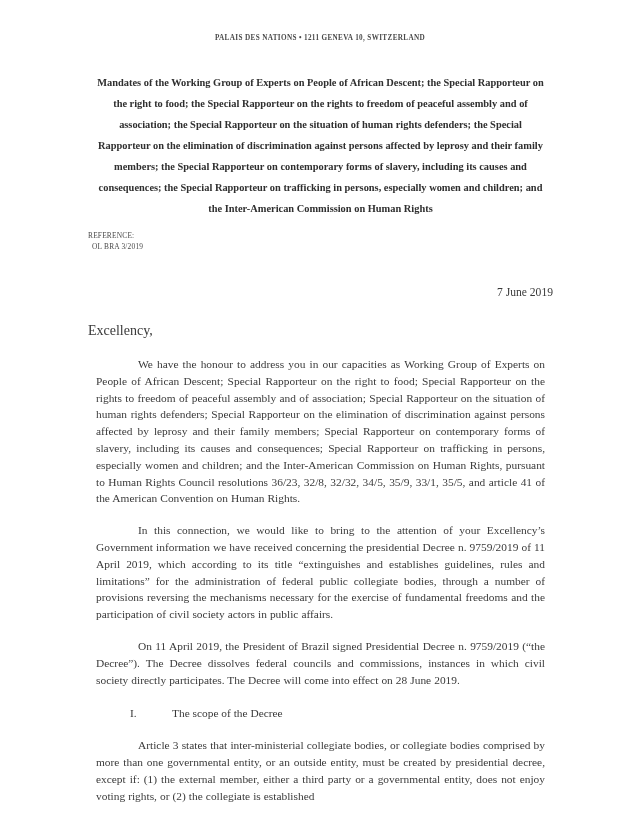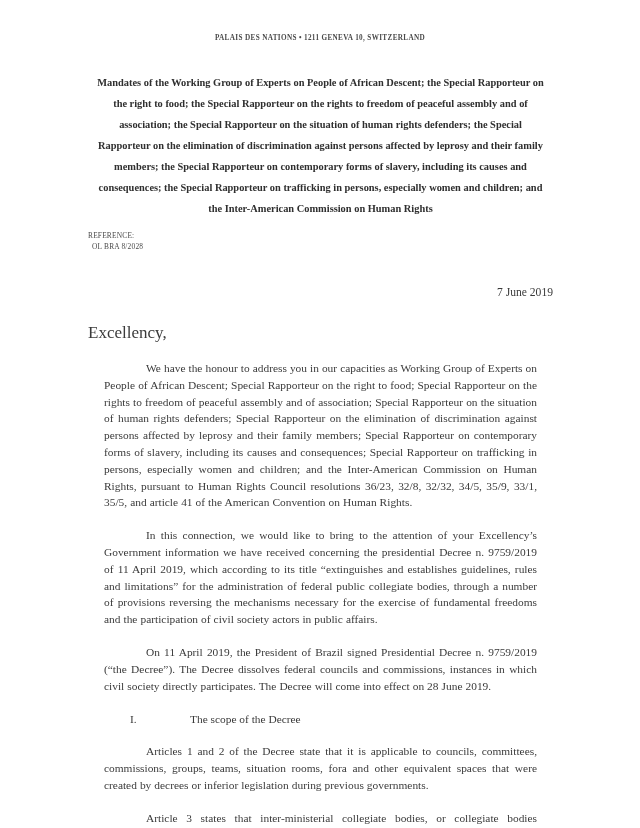--- a/index.html
+++ b/index.html
@@ -68,26 +68,26 @@
 
   .date-line {
     margin-top: 34px;
     text-align: right;
     font-size: 11.6px;
     color: #3a3a3a;
   }
 
   .salutation {
     margin-top: 24px;
-    font-size: 17px;
+    font-size: 14px;
     color: #3a3a3a;
   }
 
   p.para {
-    margin: 16px;
+    margin: 8px;
     margin-top: 15px;
     font-size: 11.4px;
     line-height: 16.8px;
     text-align: justify;
     text-indent: 42px;
     color: #3a3a3a;
     word-spacing: 0.2px;
   }
   p.para.tight-first {
     margin-top: 17px;
@@ -101,52 +101,50 @@
     display: flex;
   }
   .section-heading .numeral {
     display: inline-block;
     width: 42px;
     padding-left: 42px;
     box-sizing: content-box;
   }
   .section-heading .heading-text {
     display: inline-block;
-    margin-left: 18px;
   }
 </style>
 </head>
 <body>
 
 <div class="page">
 
   <div class="running-head">PALAIS DES NATIONS • 1211 GENEVA 10, SWITZERLAND</div>
 
   <div class="body-col">
 
     <div class="mandate-title">Mandates of the Working Group of Experts on People of African Descent; the Special Rapporteur on the right to food; the Special Rapporteur on the rights to freedom of peaceful assembly and of association; the Special Rapporteur on the situation of human rights defenders; the Special Rapporteur on the elimination of discrimination against persons affected by leprosy and their family members; the Special Rapporteur on contemporary forms of slavery, including its causes and consequences; the Special Rapporteur on trafficking in persons, especially women and children; and the Inter-American Commission on Human Rights</div>
 
     <div class="reference-block">
       <div class="ref-line1">REFERENCE:</div>
-      <div class="ref-line2">OL BRA 8/2028</div>
+      <div class="ref-line2">OL BRA 3/2019</div>
     </div>
 
     <div class="date-line">7 June 2019</div>
 
     <div class="salutation">Excellency,</div>
 
     <p class="para tight-first">We have the honour to address you in our capacities as Working Group of Experts on People of African Descent; Special Rapporteur on the right to food; Special Rapporteur on the rights to freedom of peaceful assembly and of association; Special Rapporteur on the situation of human rights defenders; Special Rapporteur on the elimination of discrimination against persons affected by leprosy and their family members; Special Rapporteur on contemporary forms of slavery, including its causes and consequences; Special Rapporteur on trafficking in persons, especially women and children; and the Inter-American Commission on Human Rights, pursuant to Human Rights Council resolutions 36/23, 32/8, 32/32, 34/5, 35/9, 33/1, 35/5, and article 41 of the American Convention on Human Rights.</p>
 
     <p class="para">In this connection, we would like to bring to the attention of your Excellency’s Government information we have received concerning the presidential Decree n. 9759/2019 of 11 April 2019, which according to its title “extinguishes and establishes guidelines, rules and limitations” for the administration of federal public collegiate bodies, through  a number of provisions reversing the mechanisms necessary for the exercise of fundamental freedoms and the participation of civil society actors in public affairs.</p>
 
     <p class="para">On 11 April 2019, the President of Brazil signed Presidential Decree n. 9759/2019 (“the Decree”). The Decree dissolves federal councils and commissions, instances in which civil society directly participates. The Decree will come into effect on 28 June 2019.</p>
 
     <div class="section-heading">
       <span class="numeral">I.</span>
       <span class="heading-text">The scope of the Decree</span>
     </div>
 
-    <p class="para">Articles 1 and 2 of the Decree state that it is applicable to councils, committees, commissions, groups, teams, situation rooms, fora and other equivalent spaces that were created by decrees or inferior legislation during previous governments.</p>
 
     <p class="para">Article 3 states  that inter-ministerial collegiate bodies, or collegiate bodies comprised by more than one governmental entity, or an outside entity, must be created by presidential decree, except if: (1) the external member, either a third party or a governmental entity, does not enjoy voting rights, or (2) the collegiate is established</p>
 
   </div>
 </div>
 
 </body></html>

